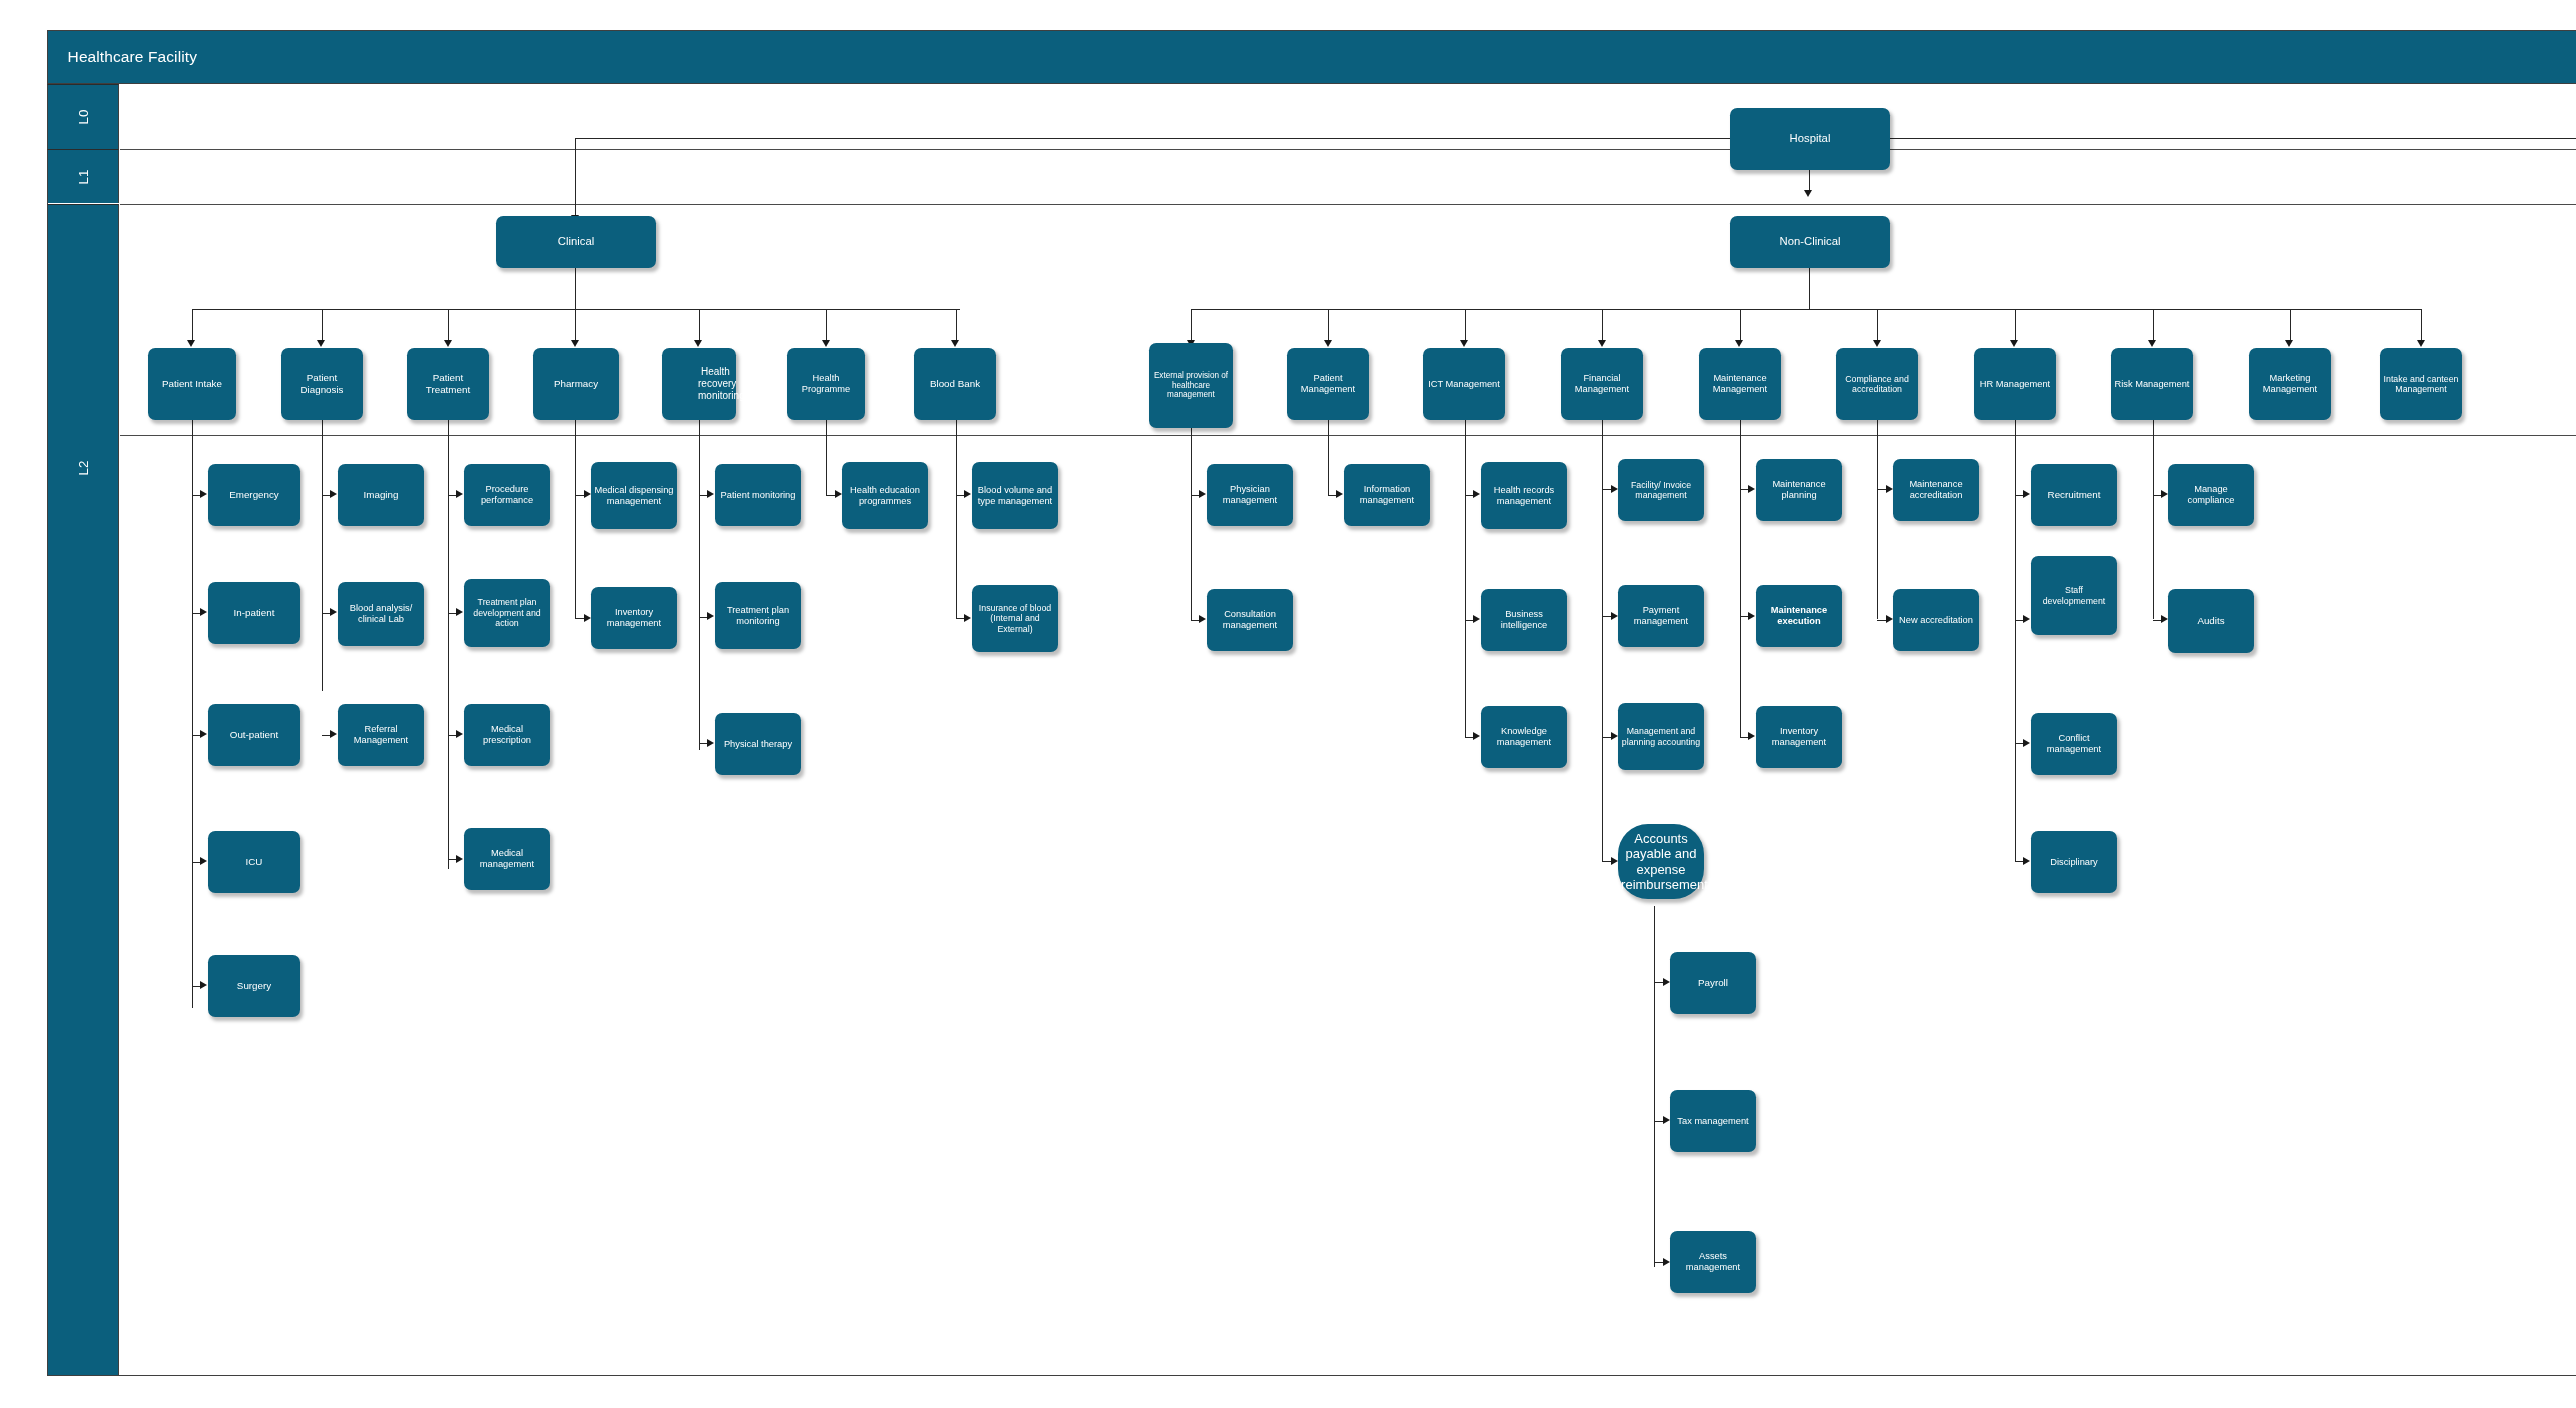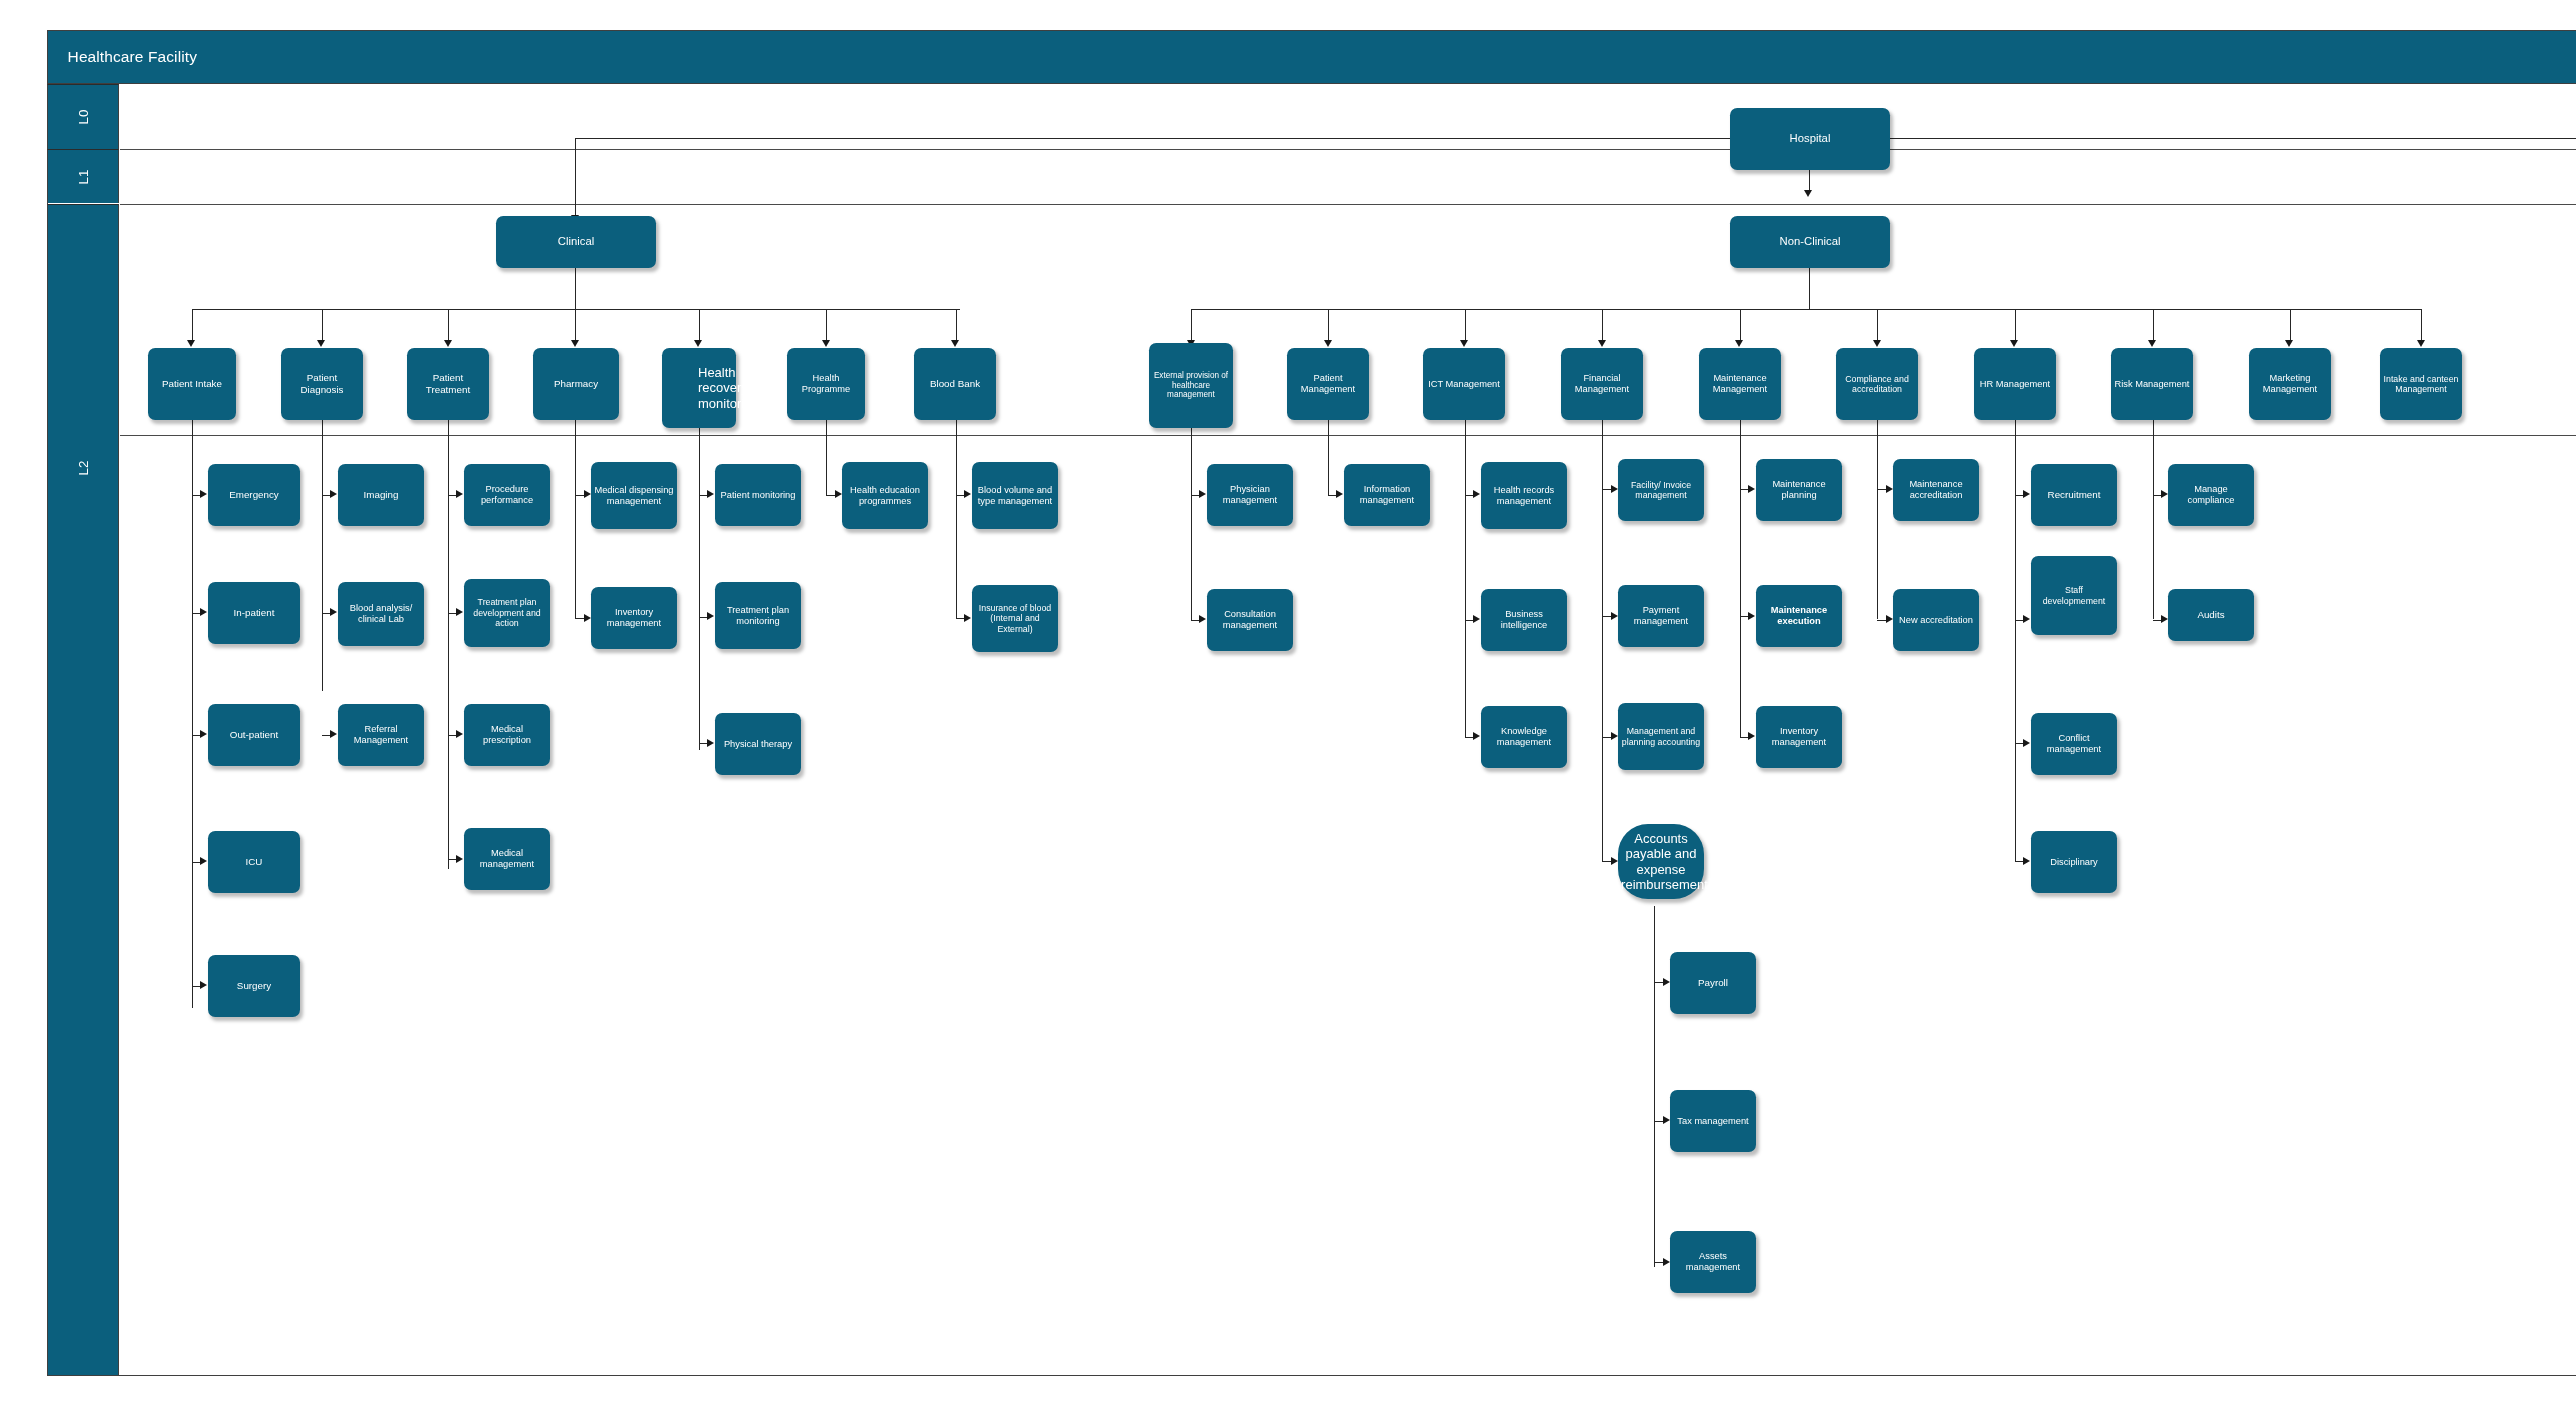--- a/index.html
+++ b/index.html
@@ -255,21 +255,21 @@
     </div>
   <div class="node" style="left:281px;top:348px;width:82px;height:72px;font-size:9.8px;">
     <span>Patient Diagnosis</span>
     </div>
   <div class="node" style="left:407px;top:348px;width:82px;height:72px;font-size:9.8px;">
     <span>Patient Treatment</span>
     </div>
   <div class="node" style="left:533px;top:348px;width:86px;height:72px;font-size:9.8px;">
     <span>Pharmacy</span>
     </div>
-  <div class="node" style="left:662px;top:348px;width:74px;height:80px;font-size:13px;padding-left:36px;">
+  <div class="node" style="left:662px;top:348px;width:74px;height:72px;font-size:10px;padding-left:36px;">
     <span>Health recovery monitoring</span>
     </div>
   <div class="node" style="left:787px;top:348px;width:78px;height:72px;font-size:9.3px;">
     <span>Health Programme</span>
     </div>
   <div class="node" style="left:914px;top:348px;width:82px;height:72px;font-size:9.8px;">
     <span>Blood Bank</span>
     </div>
 
   <div class="node" style="left:1149px;top:343px;width:84px;height:85px;font-size:8.2px;">
@@ -440,18 +440,18 @@
   <div class="node" style="left:2031px;top:713px;width:86px;height:62px;font-size:9.3px;">
     <span>Conflict management</span>
     </div>
   <div class="node" style="left:2031px;top:831px;width:86px;height:62px;font-size:9.3px;">
     <span>Disciplinary</span>
     </div>
 
   <div class="node" style="left:2168px;top:464px;width:86px;height:62px;font-size:9.3px;">
     <span>Manage compliance</span>
     </div>
-  <div class="node" style="left:2168px;top:589px;width:86px;height:52px;font-size:9.8px;">
+  <div class="node" style="left:2168px;top:589px;width:86px;height:64px;font-size:9.8px;">
     <span>Audits</span>
     </div>
 
 </div>
 
 
 </body></html>

